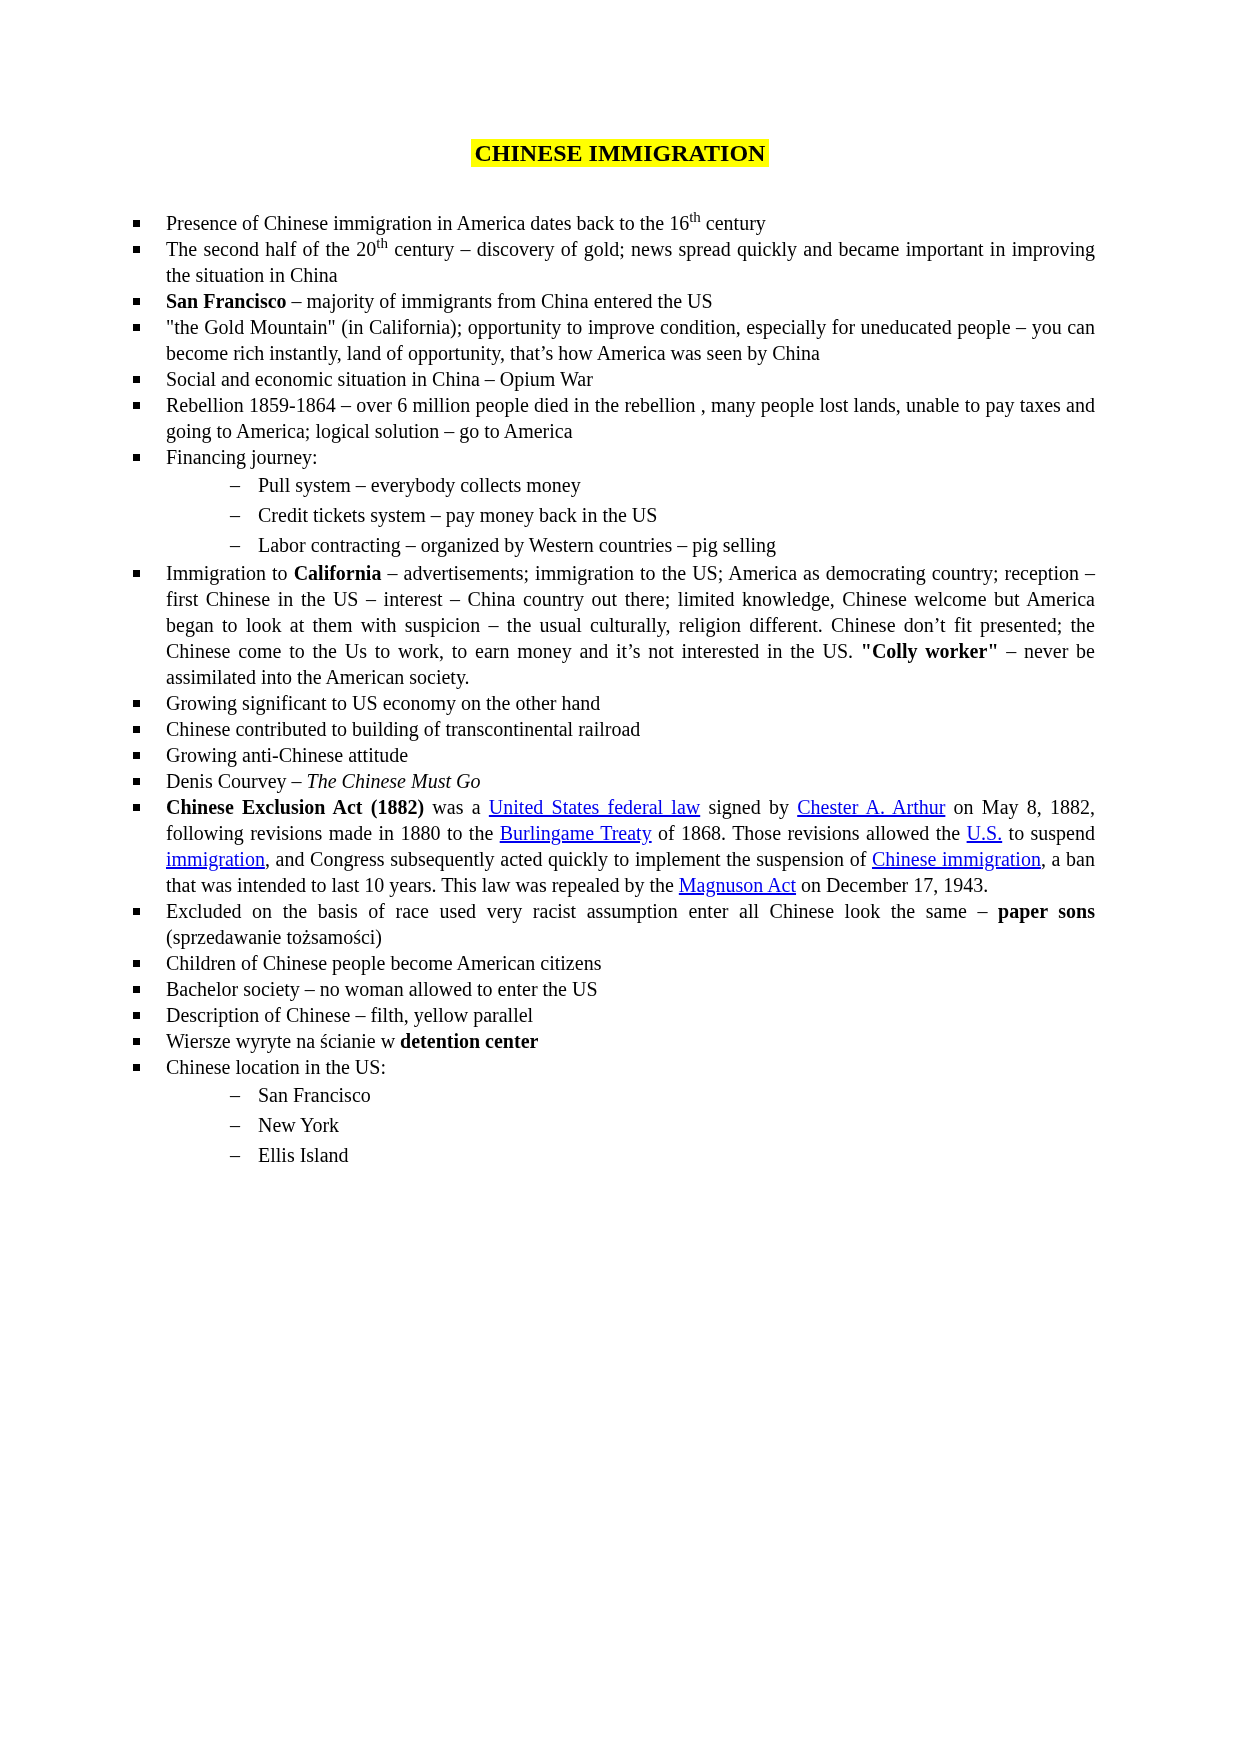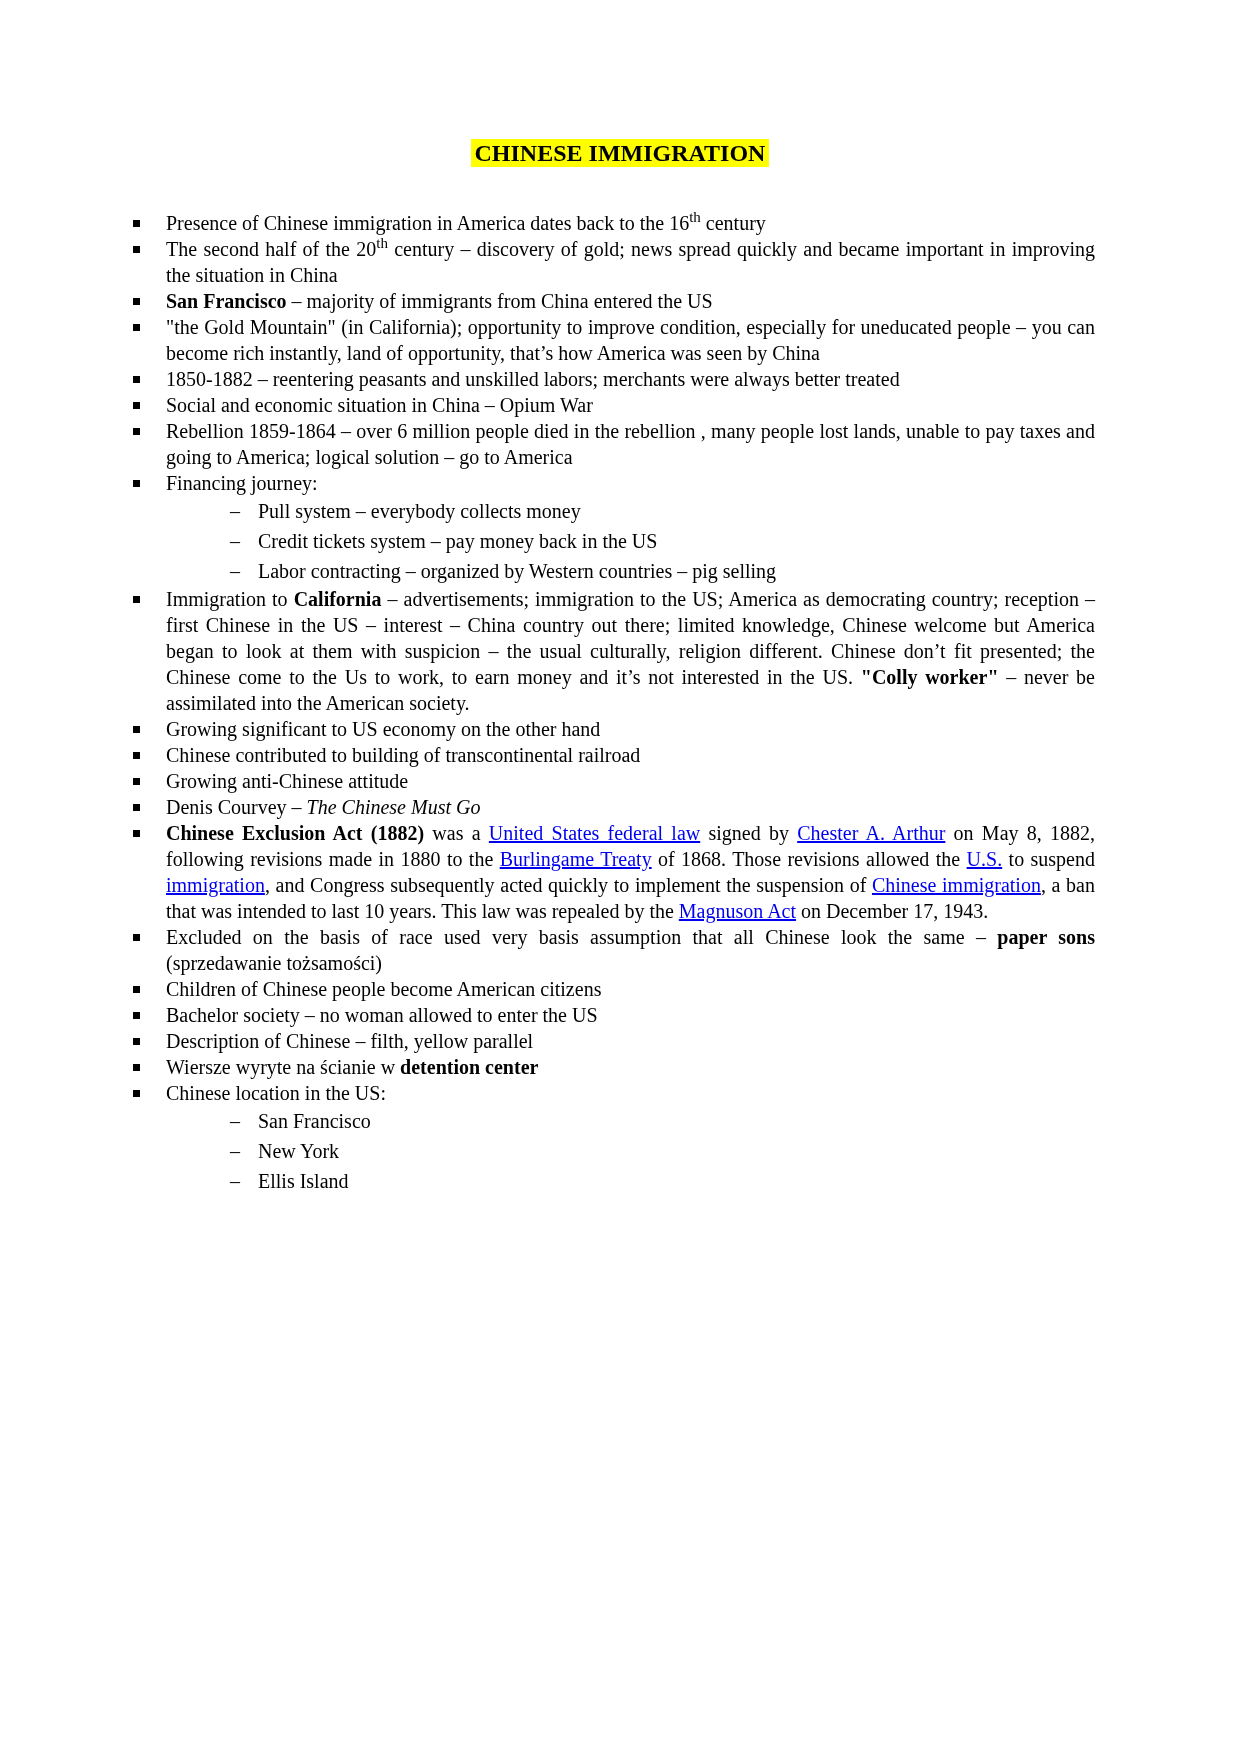--- a/index.html
+++ b/index.html
@@ -54,26 +54,20 @@
         <span class="marker">
           <span class="sq"></span>
         </span>
         <span class="content"><b>San Francisco</b><span> – majority of immigrants from China entered the US</span></span>
       </div>
       <div class="li l1">
         <span class="marker">
           <span class="sq"></span>
         </span>
         <span class="content"><span>"the Gold Mountain" (in California); opportunity to improve condition, especially for uneducated people – you can become rich instantly, land of opportunity, that’s how America was seen by China</span></span>
-      </div>
-      <div class="li l1">
-        <span class="marker">
-          <span class="sq"></span>
-        </span>
-        <span class="content"><span>1850-1882 – reentering peasants and unskilled labors; merchants were always better treated</span></span>
       </div>
       <div class="li l1">
         <span class="marker">
           <span class="sq"></span>
         </span>
         <span class="content"><span>Social and economic situation in China – Opium War</span></span>
       </div>
       <div class="li l1">
         <span class="marker">
           <span class="sq"></span>
@@ -131,21 +125,21 @@
       <div class="li l1">
         <span class="marker">
           <span class="sq"></span>
         </span>
         <span class="content"><b>Chinese Exclusion Act (1882)</b><span> was a </span><a class="link">United States federal law</a><span> signed by </span><a class="link">Chester A. Arthur</a><span> on May 8, 1882, following revisions made in 1880 to the </span><a class="link">Burlingame Treaty</a><span> of 1868. Those revisions allowed the </span><a class="link">U.S.</a><span> to suspend </span><a class="link">immigration</a><span>, and Congress subsequently acted quickly to implement the suspension of </span><a class="link">Chinese immigration</a><span>, a ban that was intended to last 10 years. This law was repealed by the </span><a class="link">Magnuson Act</a><span> on December 17, 1943.</span></span>
       </div>
       <div class="li l1">
         <span class="marker">
           <span class="sq"></span>
         </span>
-        <span class="content"><span>Excluded on the basis of race used very basis assumption that all Chinese look the same – </span><b>paper sons</b><span> (sprzedawanie tożsamości)</span></span>
+        <span class="content"><span>Excluded on the basis of race used very racist assumption enter all Chinese look the same – </span><b>paper sons</b><span> (sprzedawanie tożsamości)</span></span>
       </div>
       <div class="li l1">
         <span class="marker">
           <span class="sq"></span>
         </span>
         <span class="content"><span>Children of Chinese people become American citizens</span></span>
       </div>
       <div class="li l1">
         <span class="marker">
           <span class="sq"></span>

